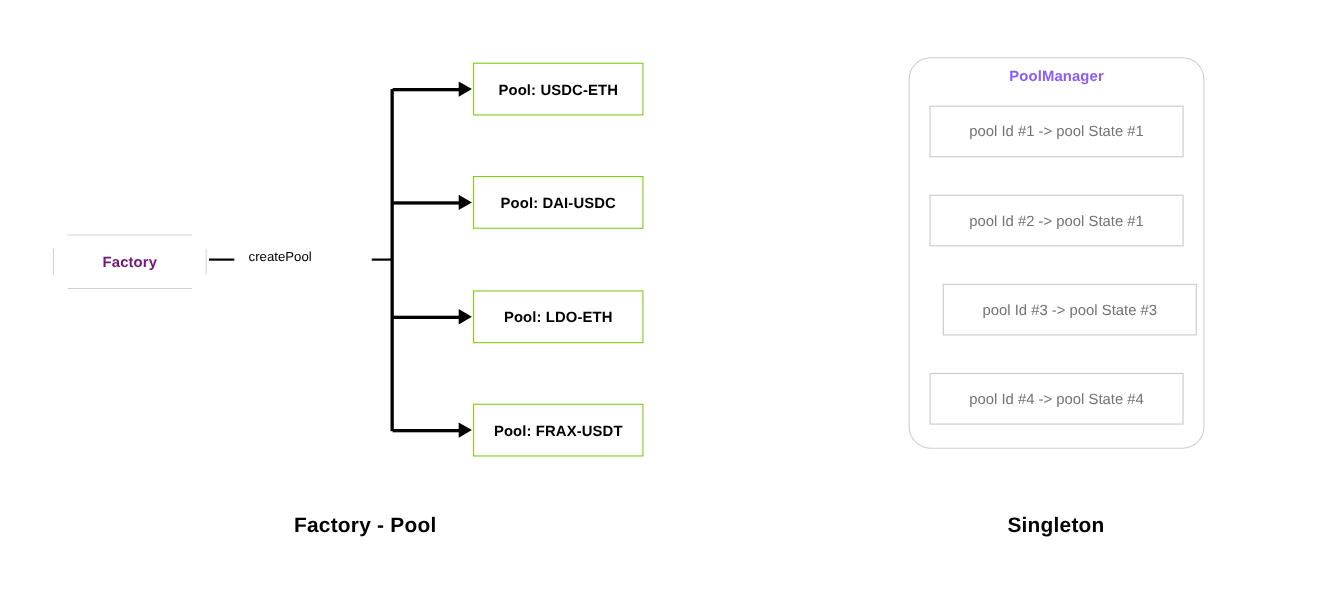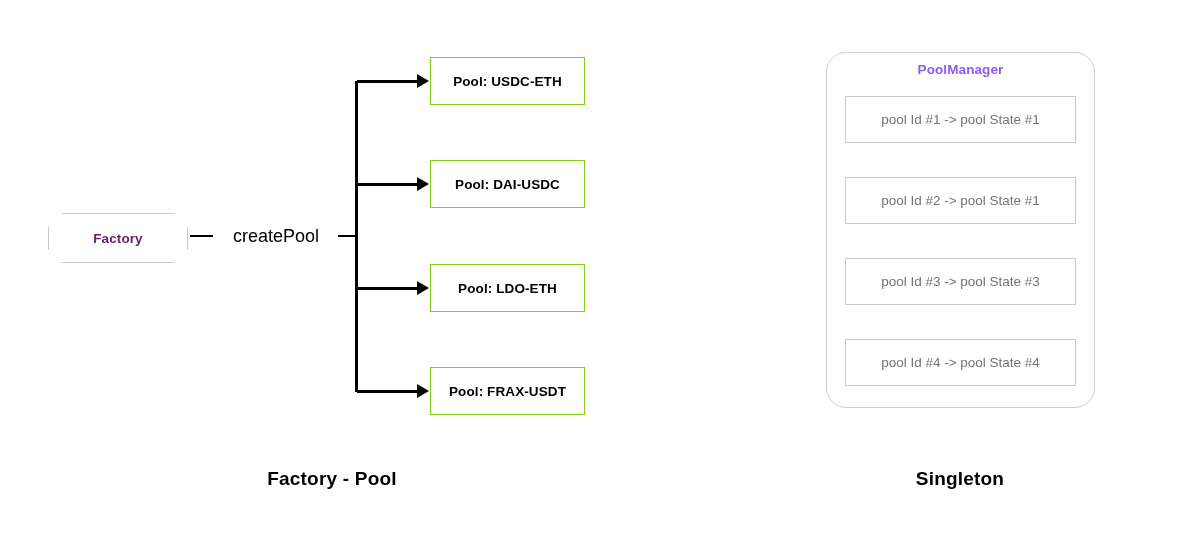--- a/index.html
+++ b/index.html
@@ -82,25 +82,25 @@
     border-left: 12px solid #000000;
     left: 417px;
   }
   .arrowhead-1 { top: 74px; }
   .arrowhead-2 { top: 177px; }
   .arrowhead-3 { top: 281px; }
   .arrowhead-4 { top: 384px; }
 
   
   .edge-label {
-    left: 214px;
+    left: 226px;
     top: 226px;
     width: 124px;
-    text-align: center;
-    font-size: 18px;
+    text-align: left;
+    font-size: 12px;
     color: #000000;
     white-space: nowrap;
   }
 
   
   .pool-box {
     left: 430px;
     width: 155px;
     height: 48px;
     background: #ffffff;
@@ -147,21 +147,21 @@
     border: 1px solid #c9c9c9;
     display: flex;
     align-items: center;
     justify-content: center;
     font-size: 13.5px;
     color: #737373;
     white-space: nowrap;
   }
   .manager-row-0 { top: 96px; }
   .manager-row-1 { top: 177px; }
-  .manager-row-2 { top: 258px; }
+  .manager-row-2 { top: 258px; margin-left: 12px; }
   .manager-row-3 { top: 339px; }
 
   
   .caption {
     font-size: 19px;
     font-weight: bold;
     color: #000000;
     text-align: center;
     letter-spacing: 0.2px;
     white-space: nowrap;

